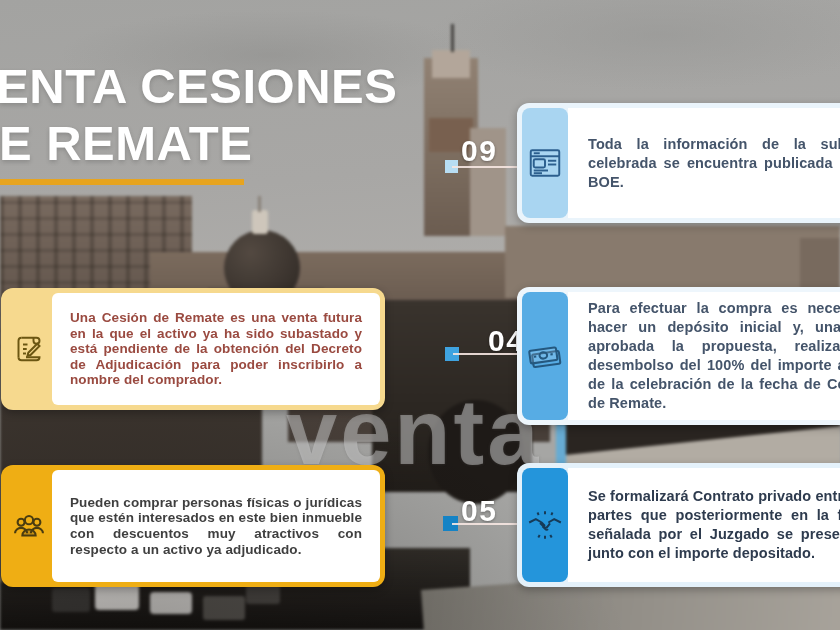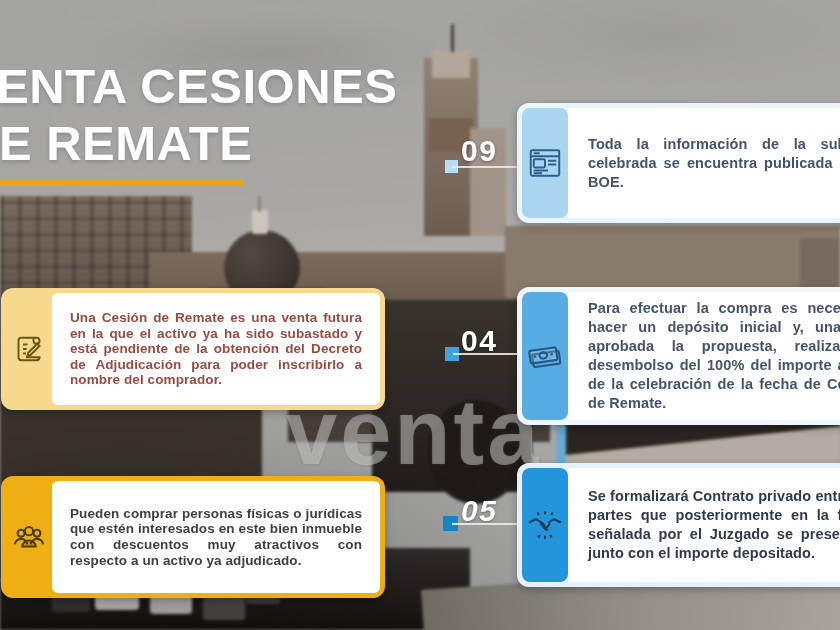--- a/index.html
+++ b/index.html
@@ -74,42 +74,42 @@
   .underline{position:absolute;left:0;top:179px;width:244px;height:6px;
       background:#e7a41f;z-index:3;}
 
   
   .stepnum{position:absolute;z-index:3;color:#ffffff;font-weight:700;font-size:30px;
       letter-spacing:1.5px;text-shadow:0 1px 3px rgba(0,0,0,.35);}
   .marker{position:absolute;z-index:3;}
   .connline{position:absolute;z-index:3;height:2px;background:rgba(246,231,226,.9);}
   #n03{left:461px;top:134px;} #m03{left:445px;top:160px;width:13px;height:13px;background:#b7ddf3;}
   #l03{left:452px;top:166px;width:66px;}
-  #n04{left:461px;top:324px;} #m04{left:445px;top:347px;width:14px;height:14px;background:#3fa3e0;}
+  #n04{left:488px;top:324px;} #m04{left:445px;top:347px;width:14px;height:14px;background:#3fa3e0;}
   #l04{left:453px;top:353px;width:65px;}
-  #n05{left:461px;top:494px;font-style:italic;} #m05{left:443px;top:516px;width:15px;height:15px;background:#1583c5;}
+  #n05{left:461px;top:494px;} #m05{left:443px;top:516px;width:15px;height:15px;background:#1583c5;}
   #l05{left:452px;top:523px;width:66px;}
 
   
   .card{position:absolute;border-radius:12px;box-shadow:0 3px 9px rgba(0,0,0,.28);
       display:flex;padding:5px;box-sizing:border-box;z-index:4;}
   .panel{flex:0 0 46px;width:46px;border-radius:8px;display:flex;
       align-items:center;justify-content:center;}
   .cbody{flex:1;background:#ffffff;border-radius:0 8px 8px 0;display:flex;
       align-items:center;padding:6px 16px 6px 20px;min-width:0;}
   .ctext{font-weight:700;text-align:justify;letter-spacing:.1px;width:100%;}
   .rtext{font-size:14.5px;line-height:19px;color:#44546a;}
   .ltext{font-size:13.5px;line-height:15.6px;}
   #card03{left:517px;top:103px;width:380px;height:120px;background:#eaf4fb;}
   #card04{left:517px;top:287px;width:380px;height:138px;background:#eef6fc;}
   #card05{left:517px;top:463px;width:380px;height:124px;background:#e4f1fa;}
   .panel03{background:#a9d5f1;} .panel04{background:#57ace4;} .panel05{background:#2495db;}
   #card05 .rtext{color:#2e3b4e;}
   #cardL1{left:1px;top:288px;width:384px;height:122px;background:#f6d98e;}
-  #cardL2{left:1px;top:476px;width:384px;height:122px;background:#efae14;}
+  #cardL2{left:1px;top:465px;width:384px;height:122px;background:#efae14;}
   .panelL{background:transparent;}
   #cardL1 .cbody{border-radius:6px;padding:23px 18px;}
   #cardL2 .cbody{border-radius:6px;padding:6px 18px;}
   #cardL1 .ctext{color:#9a4a40;}
   #cardL2 .ctext{color:#3f3f3f;}
   .icon{display:block;}
 </style>
 </head>
 <body>
 

